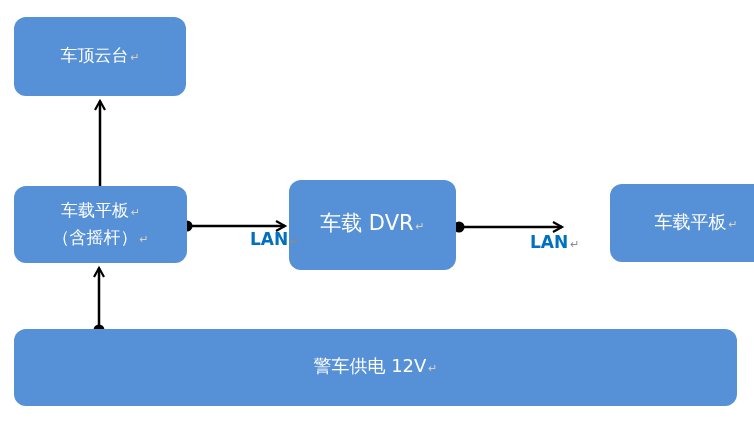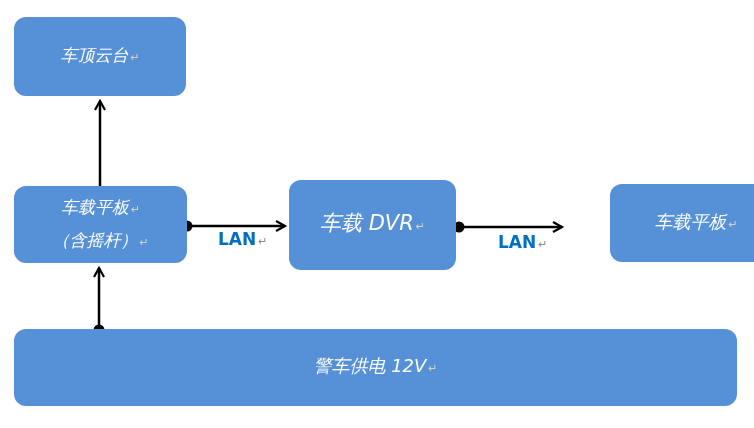--- a/index.html
+++ b/index.html
@@ -23,41 +23,41 @@
   .node{
     position:absolute;
     background:var(--box-fill);
     border-radius:12px;
     color:var(--box-text);
     display:flex;
     flex-direction:column;
     align-items:center;
     justify-content:center;
     text-align:left;
-    line-height:30px;
-    font-style:italic;
+    line-height:24px;
   }
   .node .line{white-space:nowrap;}
   .rm{
     font-size:11px;
     color:var(--rm-blue);
     margin-left:2px;
     vertical-align:baseline;
   }
   .box-roof      {left:14px;  top:17px;  width:172px; height:79px; font-size:17px;}
   .box-controller{left:14px;  top:186px; width:173px; height:77px; font-size:17px;}
   .box-dvr       {left:289px; top:180px; width:167px; height:90px; font-size:21px;}
   .box-tablet    {left:566px; top:184px; width:172px; height:78px; font-size:18px;margin-left:44px;}
   .box-power     {left:14px;  top:329px; width:723px; height:77px; font-size:18px;}
   .edge-label{
     position:absolute;
     font-size:17px;
     font-weight:bold;
     color:var(--lan);
     white-space:nowrap;
+    margin-left:32px;
   }
   .edge-label .rm{color:var(--rm-white);font-size:11px;font-weight:normal;}
   .lan-1{left:218px; top:229px;}
   .lan-2{left:498px; top:232px;}
   svg.wires{position:absolute;left:0;top:0;width:754px;height:428px;pointer-events:none;}
   svg.wires line{stroke:var(--connector);stroke-width:2.5;}
   svg.wires circle{fill:var(--connector);}
 </style>
 </head>
 <body>

